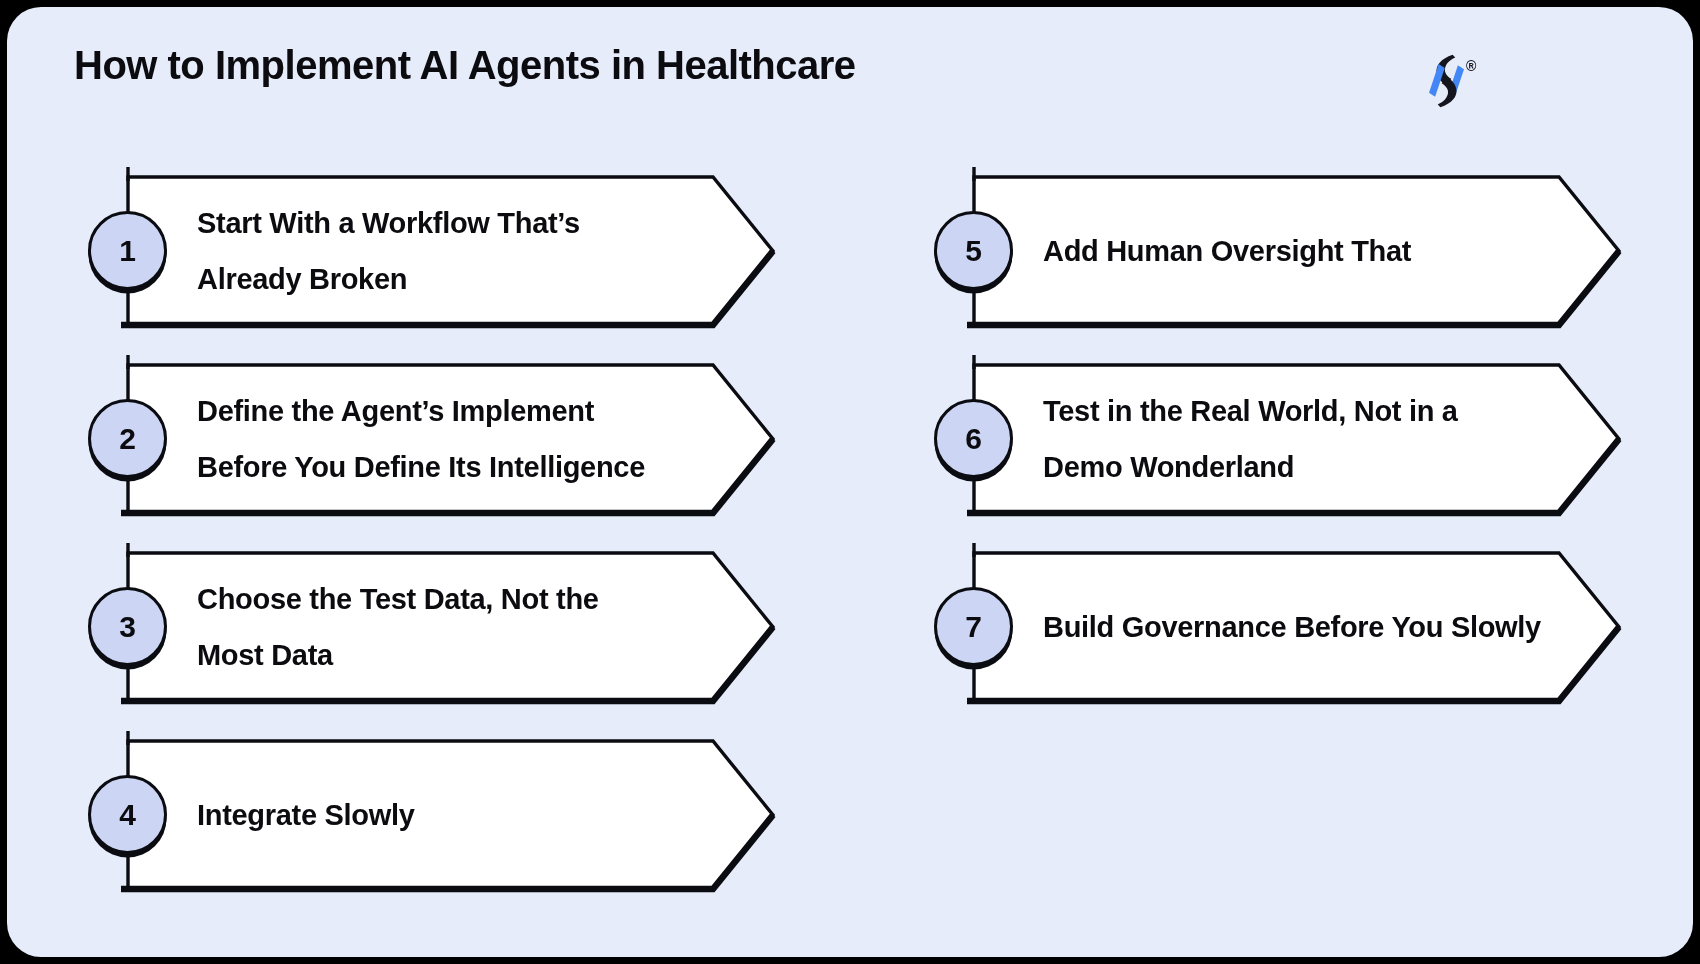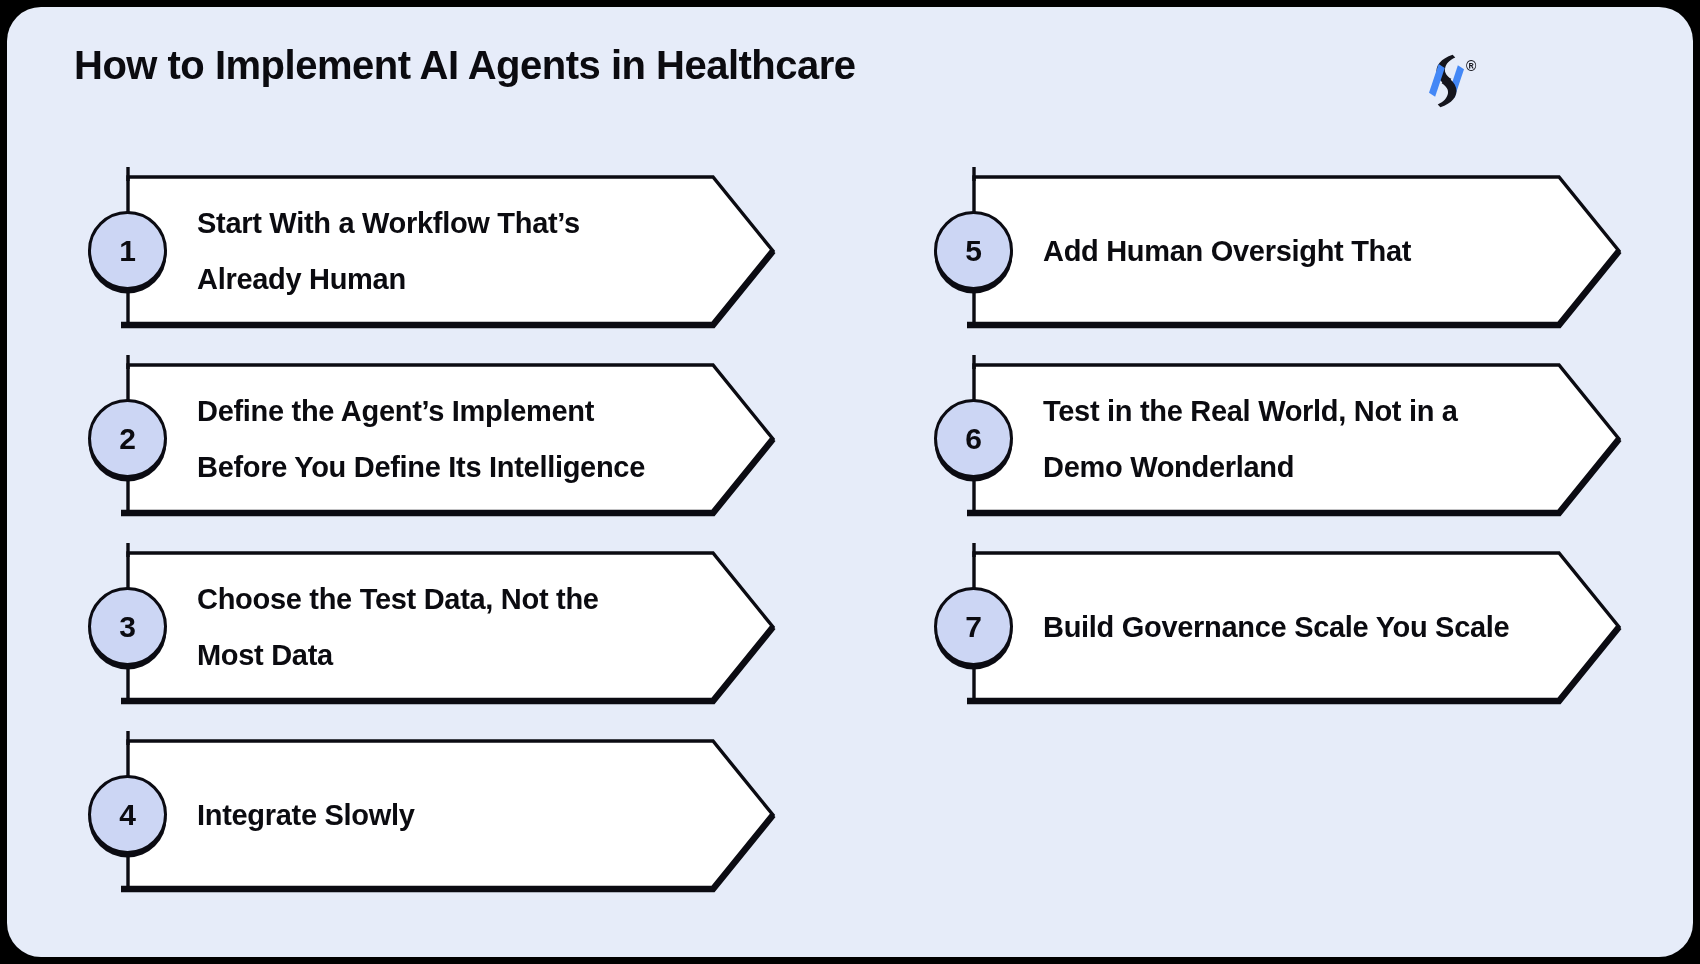--- a/index.html
+++ b/index.html
@@ -131,21 +131,21 @@
     <svg class="arrow" viewBox="0 0 669 172" aria-hidden="true">
       <polygon class="arrow-body" points="12,12 597,12 657,86 597,160 12,160"></polygon>
       <path class="arrow-shadow" d="M5 160 H597 L657 86"></path>
       <line class="arrow-stub" x1="12" y1="2" x2="12" y2="16"></line>
     </svg>
     <div class="badge">
       <span>1</span>
     </div>
     <div class="label">
             <span>Start With a Workflow That’s</span>
-            <span>Already Human</span>
+            <span>Already Broken</span>
           </div>
   </div>
 
   <div class="step" style="left: 121px; top: 358px;">
     <svg class="arrow" viewBox="0 0 669 172" aria-hidden="true">
       <polygon class="arrow-body" points="12,12 597,12 657,86 597,160 12,160"></polygon>
       <path class="arrow-shadow" d="M5 160 H597 L657 86"></path>
       <line class="arrow-stub" x1="12" y1="2" x2="12" y2="16"></line>
     </svg>
     <div class="badge">
@@ -218,18 +218,18 @@
   <div class="step" style="left: 967px; top: 546px;">
     <svg class="arrow" viewBox="0 0 669 172" aria-hidden="true">
       <polygon class="arrow-body" points="12,12 597,12 657,86 597,160 12,160"></polygon>
       <path class="arrow-shadow" d="M5 160 H597 L657 86"></path>
       <line class="arrow-stub" x1="12" y1="2" x2="12" y2="16"></line>
     </svg>
     <div class="badge">
       <span>7</span>
     </div>
     <div class="label">
-            <span>Build Governance Scale You Scale</span>
+            <span>Build Governance Before You Slowly</span>
           </div>
   </div>
 </div>
   </div>
 </div>
 
 </body></html>

